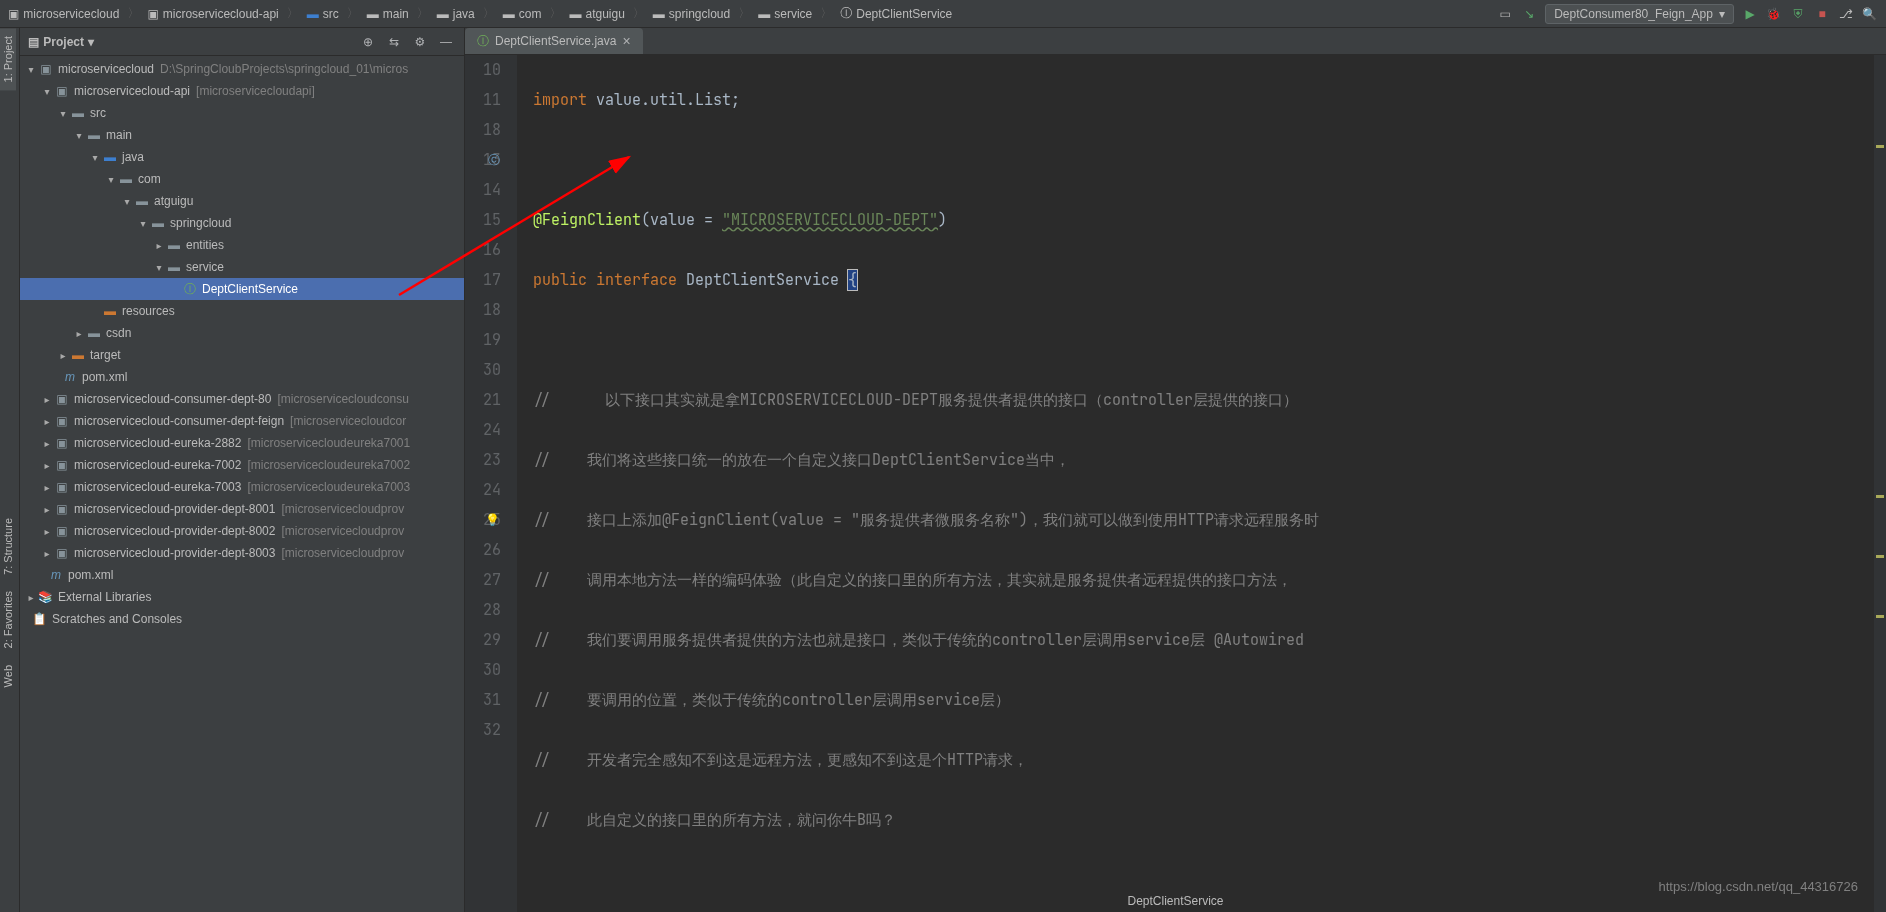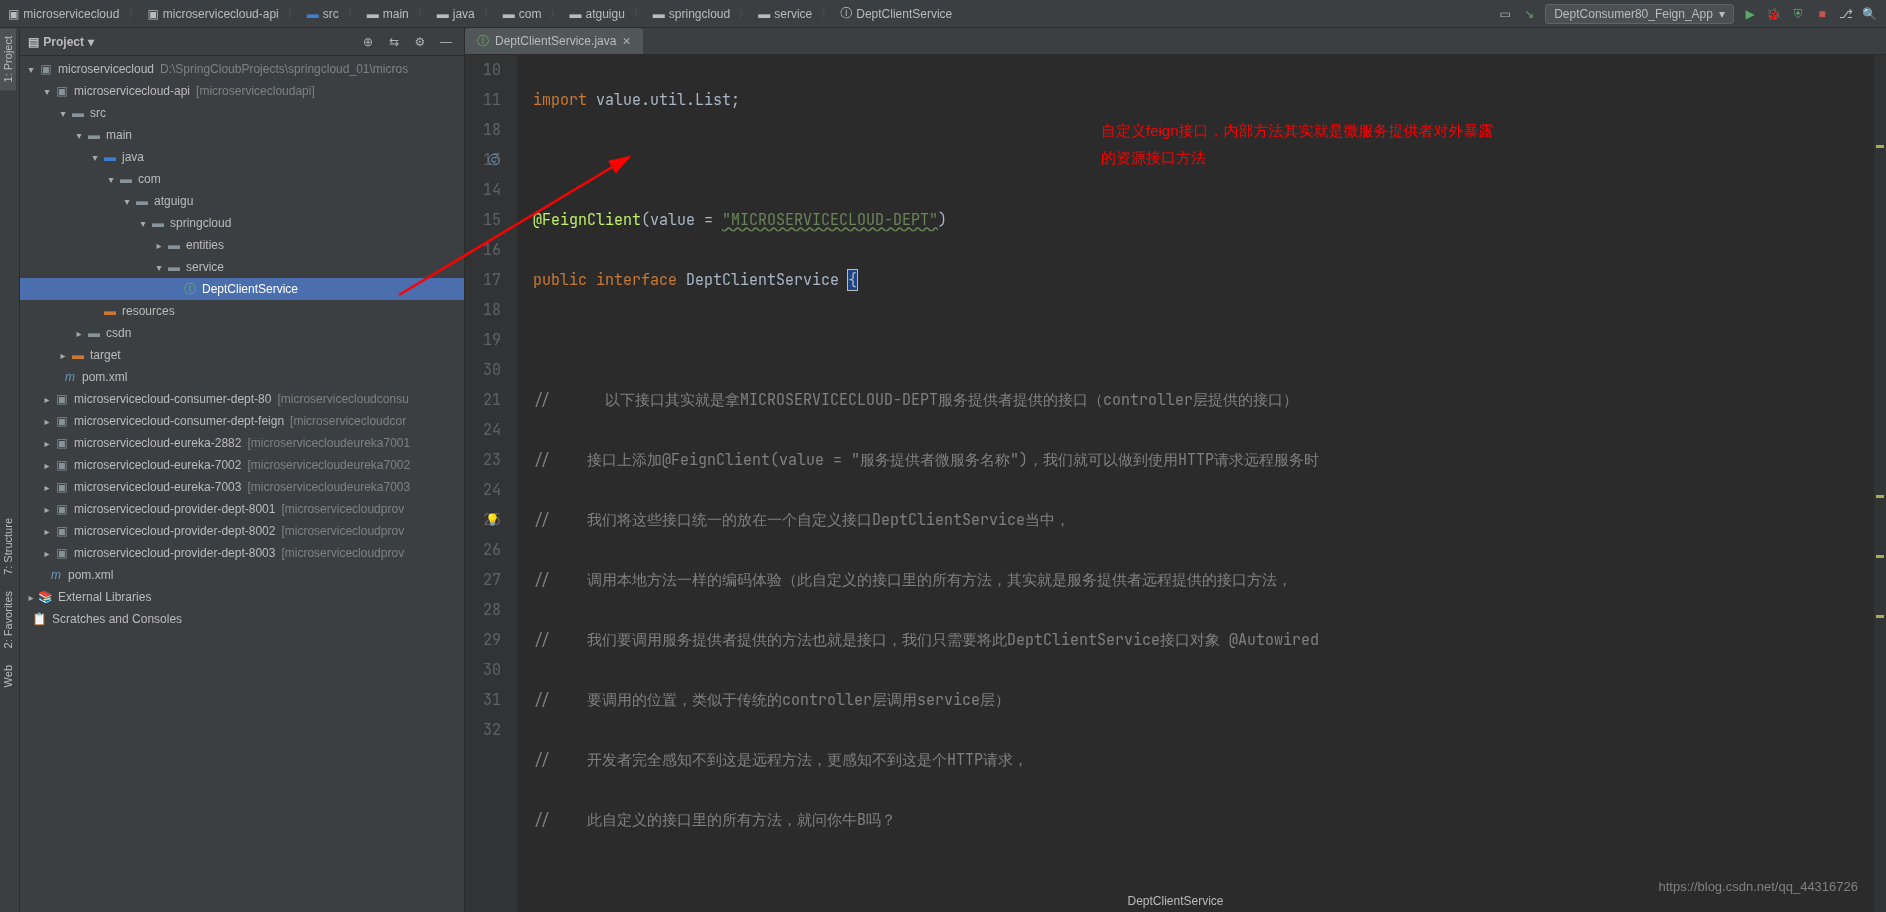--- a/index.html
+++ b/index.html
@@ -338,24 +338,24 @@
           <div class="ln">31</div>
           <div class="ln">32</div>
       </div>
       <div class="code">
 <span class="row"><span class="kw">import</span><span> value.util.List;</span></span>
 <span class="row"></span>
 <span class="row"><span class="ann">@FeignClient</span><span>(value = </span><span class="str-u">"MICROSERVICECLOUD-DEPT"</span><span>)</span></span>
 <span class="row"><span class="kw">public</span> <span class="kw">interface</span> <span>DeptClientService</span> <span class="cursor-box">{</span></span>
 <span class="row"></span>
 <span class="row cmnt">//      以下接口其实就是拿MICROSERVICECLOUD-DEPT服务提供者提供的接口（controller层提供的接口）</span>
+<span class="row cmnt">//    我们将这些接口统一的放在一个自定义接口DeptClientService当中，</span>
 <span class="row cmnt">//    接口上添加@FeignClient(value = "服务提供者微服务名称")，我们就可以做到使用HTTP请求远程服务时</span>
-<span class="row cmnt">//    我们将这些接口统一的放在一个自定义接口DeptClientService当中，</span>
 <span class="row cmnt">//    调用本地方法一样的编码体验（此自定义的接口里的所有方法，其实就是服务提供者远程提供的接口方法，</span>
-<span class="row cmnt">//    我们要调用服务提供者提供的方法也就是接口，我们只需要将此DeptClientService接口对象 @Autowired</span>
+<span class="row cmnt">//    我们要调用服务提供者提供的方法也就是接口，类似于传统的controller层调用service层 @Autowired</span>
 <span class="row cmnt">//    要调用的位置，类似于传统的controller层调用service层）</span>
 <span class="row cmnt">//    开发者完全感知不到这是远程方法，更感知不到这是个HTTP请求，</span>
 <span class="row cmnt">//    此自定义的接口里的所有方法，就问你牛B吗？</span>
 <span class="row"></span>
 
 
 
 
 
 
@@ -363,23 +363,20 @@
 
 
       </div>
       <div class="scroll-marker">
         <div class="m" style="top:90px"></div>
           <div class="m" style="top:440px"></div>
         <div class="m" style="top:500px"></div>
           <div class="m" style="top:560px"></div>
       </div>
 
-      <div class="red-annotation" style="top:62px; left:636px;">
-        <span>自定义feign接口，内部方法其实就是微服务提供者对外暴露</span><br><span>的资源接口方法</span>
-      </div>
 
       <svg class="arrow-svg" style="top:60px; left:-106px;" width="300" height="190">
         <defs>
             <marker id="ah" markerWidth="10" markerHeight="10" refX="8" refY="3" orient="auto">
               <path d="M0,0 L0,6 L9,3 z" fill="#ff0000"></path>
             </marker>
           </defs>
         <line x1="40" y1="180" x2="270" y2="42" stroke="#ff0000" stroke-width="2.5" marker-end="url(#ah)"></line>
       </svg>
     </div>

